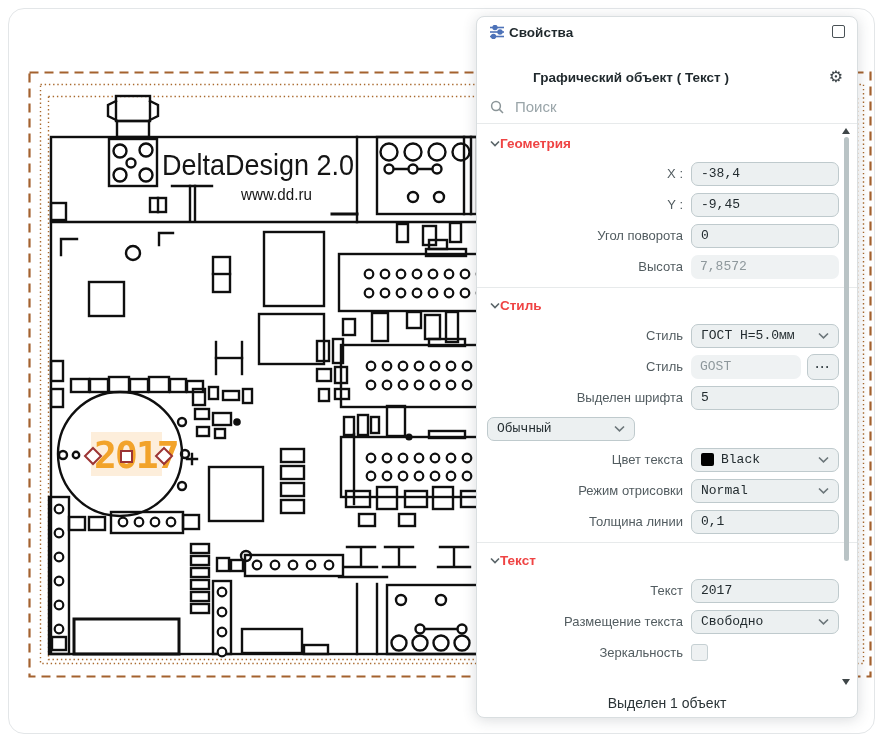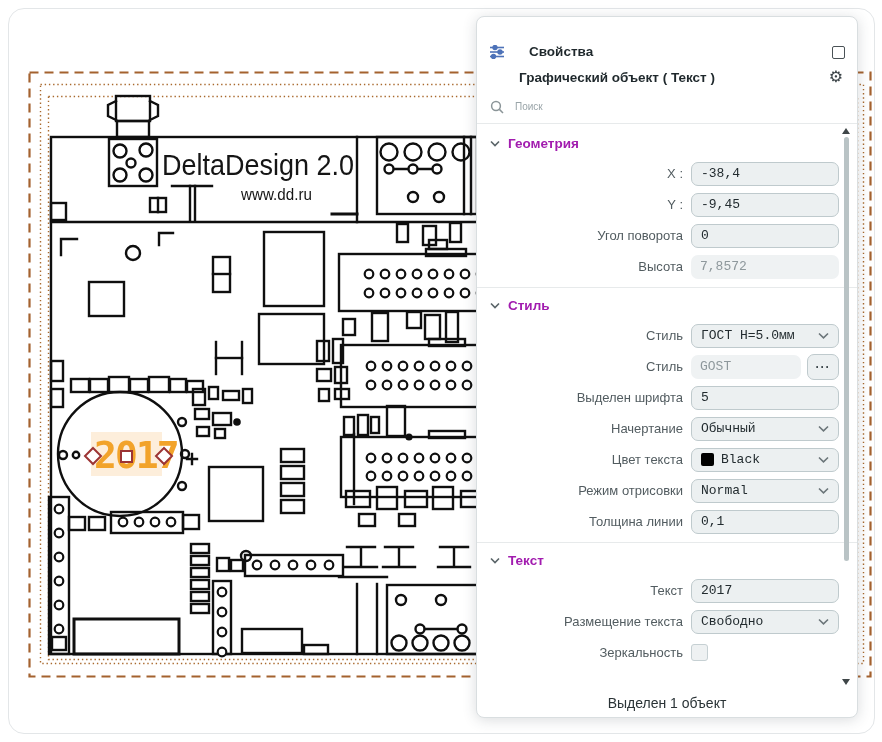--- a/index.html
+++ b/index.html
@@ -5,34 +5,34 @@
   html,body{margin:0;padding:0;background:#ffffff;font-family:"Liberation Sans",sans-serif;}
   .stage{position:relative;width:882px;height:742px;background:#fff;overflow:hidden;}
   .canvas-frame{position:absolute;left:8px;top:8px;width:865px;height:724px;background:#fff;
     border:1px solid #e3e6e8;border-radius:16px;overflow:hidden;}
   .pcb-svg{position:absolute;left:0;top:0;width:882px;height:742px;}
 
   
   .panel{position:absolute;left:476px;top:16px;width:382px;height:702px;background:#fff;
     border:1px solid #d9dee0;border-radius:8px;box-shadow:0 2px 14px rgba(50,60,70,.18);
     font-size:13px;color:#2a3336;box-sizing:border-box;}
-  .panel-header{display:flex;align-items:flex-end;gap:24px;height:34px;padding:8px 12px 0 12px;}
+  .panel-header{display:flex;align-items:flex-start;gap:4px;height:34px;padding:8px 12px 0 12px;}
   .panel-title{font-weight:bold;font-size:13.5px;color:#1f282c;flex:1;}
   .float-btn{width:11px;height:11px;border:1.6px solid #4a5256;border-radius:2px;cursor:pointer;}
-  .object-header{display:flex;align-items:center;padding:10px 14px 2px 42px;gap:28px;}
+  .object-header{display:flex;align-items:center;padding:10px 14px 2px 56px;gap:28px;}
   .object-title{font-weight:bold;font-size:13.5px;color:#1f282c;flex:1;}
   .gear{font-size:16px;color:#3b4347;line-height:1;cursor:pointer;}
   .search-row{display:flex;align-items:center;gap:9px;height:33px;padding:0 13px;margin-top:3px;
     border-bottom:1px solid #e7eaeb;}
-  .search-input{border:none;outline:none;flex:1;font-size:10px;color:#333;background:transparent;
+  .search-input{border:none;outline:none;flex:1;font-size:15px;color:#333;background:transparent;
     font-family:"Liberation Sans",sans-serif;}
   .search-input::placeholder{color:#9aa5a9;}
   .content{padding:2px 0 0 0;}
-  .section-header{display:flex;align-items:center;gap:8px;height:29px;padding:0 13px;
-    font-weight:bold;font-size:13.5px;color:#a21caf;margin-top:3px;cursor:pointer;}
+  .section-header{display:flex;align-items:center;height:29px;padding:0 13px;
+    font-weight:bold;font-size:13.5px;color:#ef4444;margin-top:3px;cursor:pointer;}
   .divider{border-top:1px solid #e7eaeb;margin-top:5px;}
   .row{display:flex;align-items:center;height:31px;padding:0 18px 0 10px;}
   .row-label{flex:1;text-align:right;padding-right:8px;color:#525c60;white-space:nowrap;}
   .fieldcol{width:148px;display:flex;align-items:center;gap:6px;}
   .field{height:24px;border-radius:7px;background:#ecf0f1;display:flex;align-items:center;
     padding:0 9px;color:#222b2f;flex:1;box-sizing:border-box;min-width:0;font-family:Liberation Mono, monospace;}
   .field.editable,.field.select{border:1px solid #bfcacd;}
   .field.readonly{background:#eff2f3;color:#8e989c;}
   .field.select{justify-content:space-between;cursor:pointer;}
   .swatch{width:13px;height:13px;border-radius:2px;margin-right:7px;flex:none;}
@@ -444,21 +444,20 @@
       </div>
       <div class="row">
         <div class="row-label">Выделен шрифта</div>
         <div class="fieldcol">
             <div class="field editable">
           <span>5</span>
             </div>
           </div>
       </div>
       <div class="row">
-        <div class="row-label">Начертание</div>
         <div class="fieldcol">
             <div class="field select">
           <span>Обычный</span>
           <svg class="chev" width="11" height="7" viewBox="0 0 11 7">
             <polyline points="1,1.5 5.5,5.8 10,1.5" stroke="#6b7579" stroke-width="1.6" fill="none"></polyline>
               </svg>
             </div>
           </div>
       </div>
       <div class="row">

